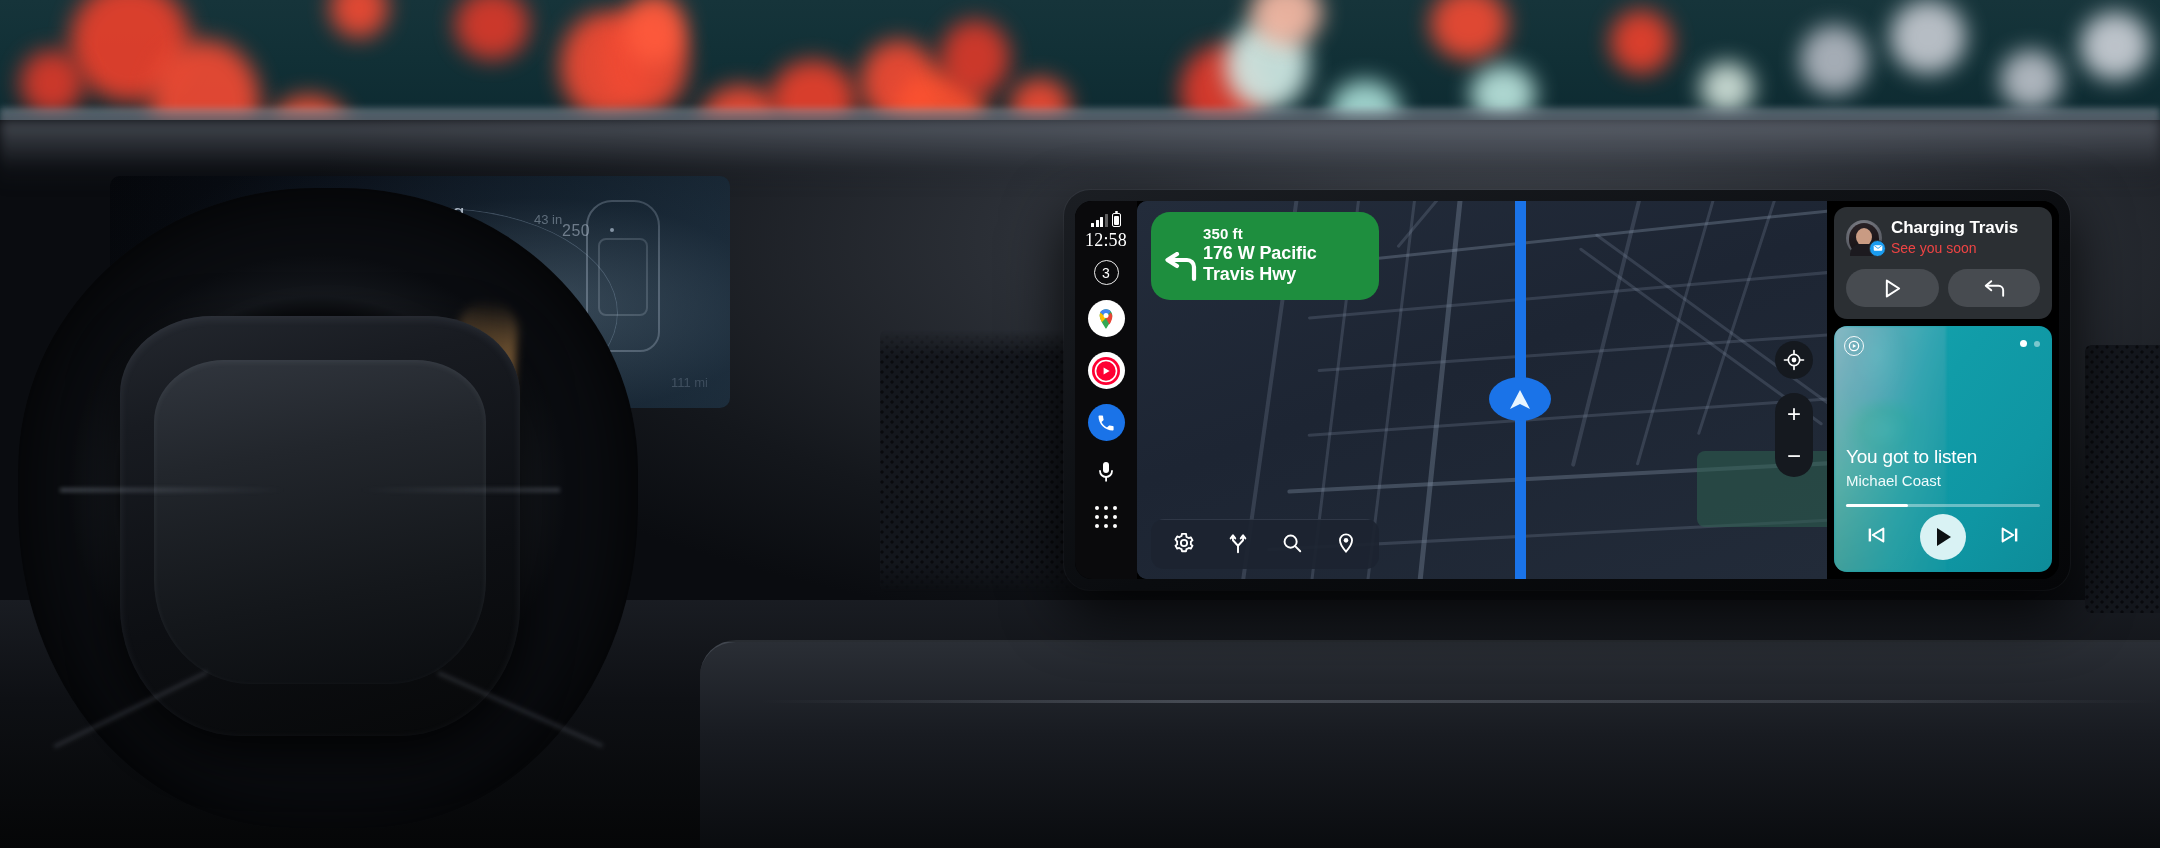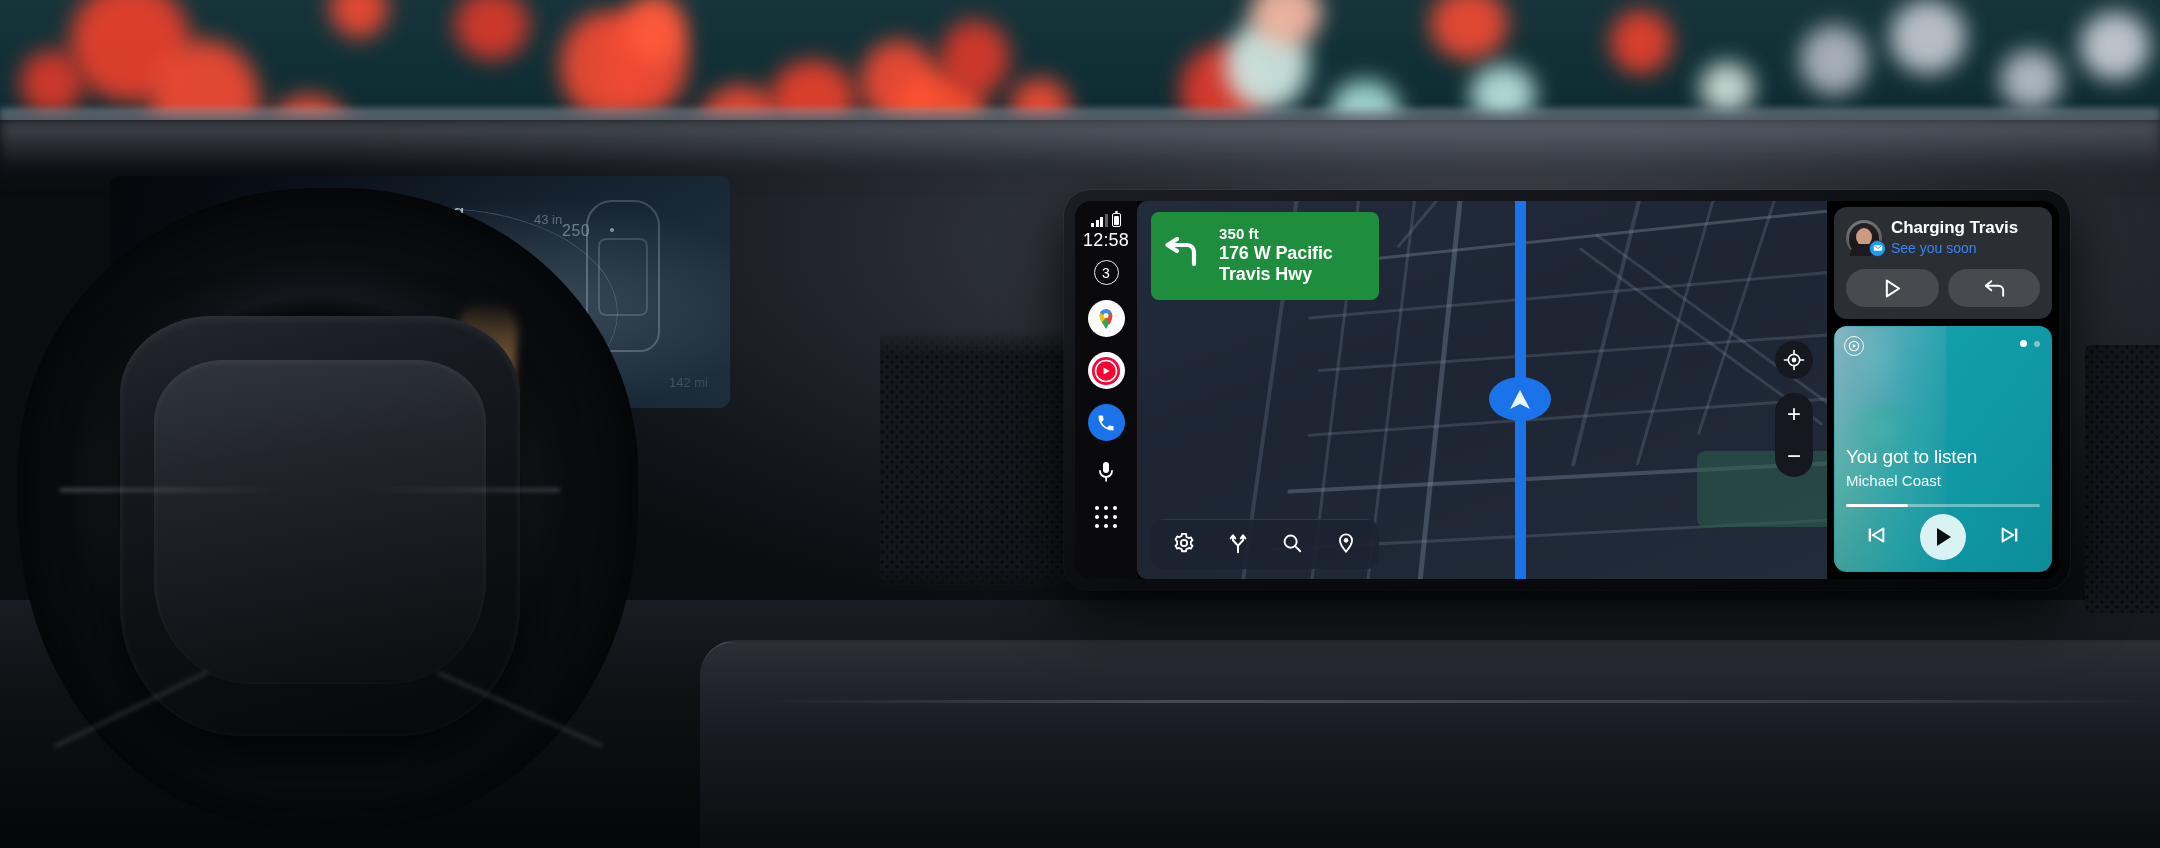--- a/index.html
+++ b/index.html
@@ -224,21 +224,21 @@
     padding-top: 11px; flex: 0 0 62px;
   }
   .status-row { display: flex; align-items: flex-end; gap: 4px; height: 15px; }
   .sig { display: flex; align-items: flex-end; gap: 1.5px; }
   .sig i { display: block; width: 3px; background: #fff; border-radius: .5px; }
   .sig i:nth-child(1){height:4px} .sig i:nth-child(2){height:7px}
   .sig i:nth-child(3){height:10px} .sig i:nth-child(4){height:13px; opacity:.35}
   .batt { width: 9px; height: 14px; border: 1.6px solid #fff; border-radius: 2px; position: relative; }
   .batt::before { content:""; position:absolute; left:2px; right:2px; top:-3.4px; height:2px; background:#fff; border-radius:1px; }
   .batt i { position:absolute; left:1px; right:1px; bottom:1px; top:2px; background:#fff; border-radius:1px; }
-  .clock { font-size: 18px; color: #fff; margin-top: 3px; letter-spacing: .2px; font-weight: 400; }
+  .clock { font-size: 18px; color: #fff; margin-top: 3px; letter-spacing: .2px; font-weight: 400; font-family: Liberation Serif, serif; }
   .badge {
     width: 25px; height: 25px; border-radius: 50%;
     border: 1.6px solid rgba(255,255,255,.92);
     color: #fff; font-size: 14px; font-weight: 500;
     display: flex; align-items: center; justify-content: center; margin-top: 9px;
   }
   .app-icon { width: 37px; height: 37px; border-radius: 50%; margin-top: 15px; position: relative; display: flex; align-items: center; justify-content: center; }
   .app-maps { background: #fff; }
   .app-ytm  { background: #fff; }
   .app-phone { background: #1a73e8; }
@@ -263,22 +263,22 @@
   .puck {
     position: absolute; left: 352px; top: 176px; width: 62px; height: 44px;
     background: #1a73e8; border-radius: 50%;
     display: flex; align-items: center; justify-content: center;
   }
   .puck svg { margin-top: 1px; }
 
   
   .turn-card {
     position: absolute; left: 14px; top: 11px; width: 228px;
-    background: #1e8e3e; border-radius: 8px;
-    padding: 13px 14px 14px 12px; display: flex; gap: 22px; align-items: flex-start;
+    background: #1e8e3e; border-radius: 19px;
+    padding: 13px 14px 14px 12px; display: flex; gap: 6px; align-items: flex-end;
   }
   .turn-arrow { flex: 0 0 auto; margin-top: 12px; }
   .turn-txt { color: #fff; }
   .turn-dist { font-size: 15px; font-weight: 700; line-height: 1.18; letter-spacing: .1px; }
   .turn-street { font-size: 18px; font-weight: 700; line-height: 1.2; letter-spacing: -.1px; }
 
   
   .eta-card {
     position: absolute; left: 14px; bottom: 10px; width: 228px;
     background: rgba(28,36,48,.93); border-radius: 13px; overflow: hidden;
@@ -327,21 +327,21 @@
   }
   .avatar .hair { position: absolute; left: 3px; top: 3px; width: 30px; height: 31px; border-radius: 50% 50% 44% 44%; background: linear-gradient(170deg,#2a2226 0%,#1a1518 70%); }
   .avatar .face { position: absolute; left: 10px; top: 8px; width: 16px; height: 18px; border-radius: 50%; background: #c99b83; }
   .avatar .body { position: absolute; left: 4px; bottom: 0; width: 28px; height: 12px; border-radius: 10px 10px 0 0; background: #1c1a1f; }
   .avatar .app-badge {
     position: absolute; right: -4px; bottom: -1px; width: 17px; height: 17px; border-radius: 50%;
     background: #1a9cf0; border: 1.5px solid #2b2f33;
     display: flex; align-items: center; justify-content: center;
   }
   .msg-name { font-size: 17px; font-weight: 700; color: #fff; line-height: 1.18; letter-spacing: -.1px; }
-  .msg-prev { font-size: 14px; color: #3b82f6; line-height: 1.3; margin-top: 1px; }
+  .msg-prev { font-size: 14px; color: #ef4444; line-height: 1.3; margin-top: 1px; }
   .msg-btns { display: flex; gap: 9px; margin-top: 12px; }
   .msg-btn {
     flex: 1 1 0; height: 38px; background: #474b50; border-radius: 19px;
     display: flex; align-items: center; justify-content: center;
   }
 
   .card-media {
     flex: 1 1 auto; border-radius: 13px; position: relative; overflow: hidden;
     background: linear-gradient(128deg, #16a6b0 0%, #119ca8 38%, #0f96a3 70%, #0d8c99 100%);
   }
@@ -435,21 +435,21 @@
           <div class="roof"></div>
           <div class="glass"></div>
         <div class="wheel w1"></div>
           <div class="wheel w2"></div>
           <div class="cable"></div>
       </div>
       <div class="ghost-car"></div>
       <div class="ghost-lbl gl1">43 in</div>
       <div class="ghost-lbl gl2">42 in</div>
       <div class="cl-footer">Main St</div>
-      <div class="cl-footer2">142 mi</div>
+      <div class="cl-footer2">111 mi</div>
     </div>
   </div>
 
   <div class="wheel-wrap">
     <div class="wheel-rim"></div>
     <div class="wheel-bronze"></div>
     <div class="wheel-hub">
       <div class="wheel-pad"></div>
     </div>
     <div class="wheel-spoke s1"></div>

